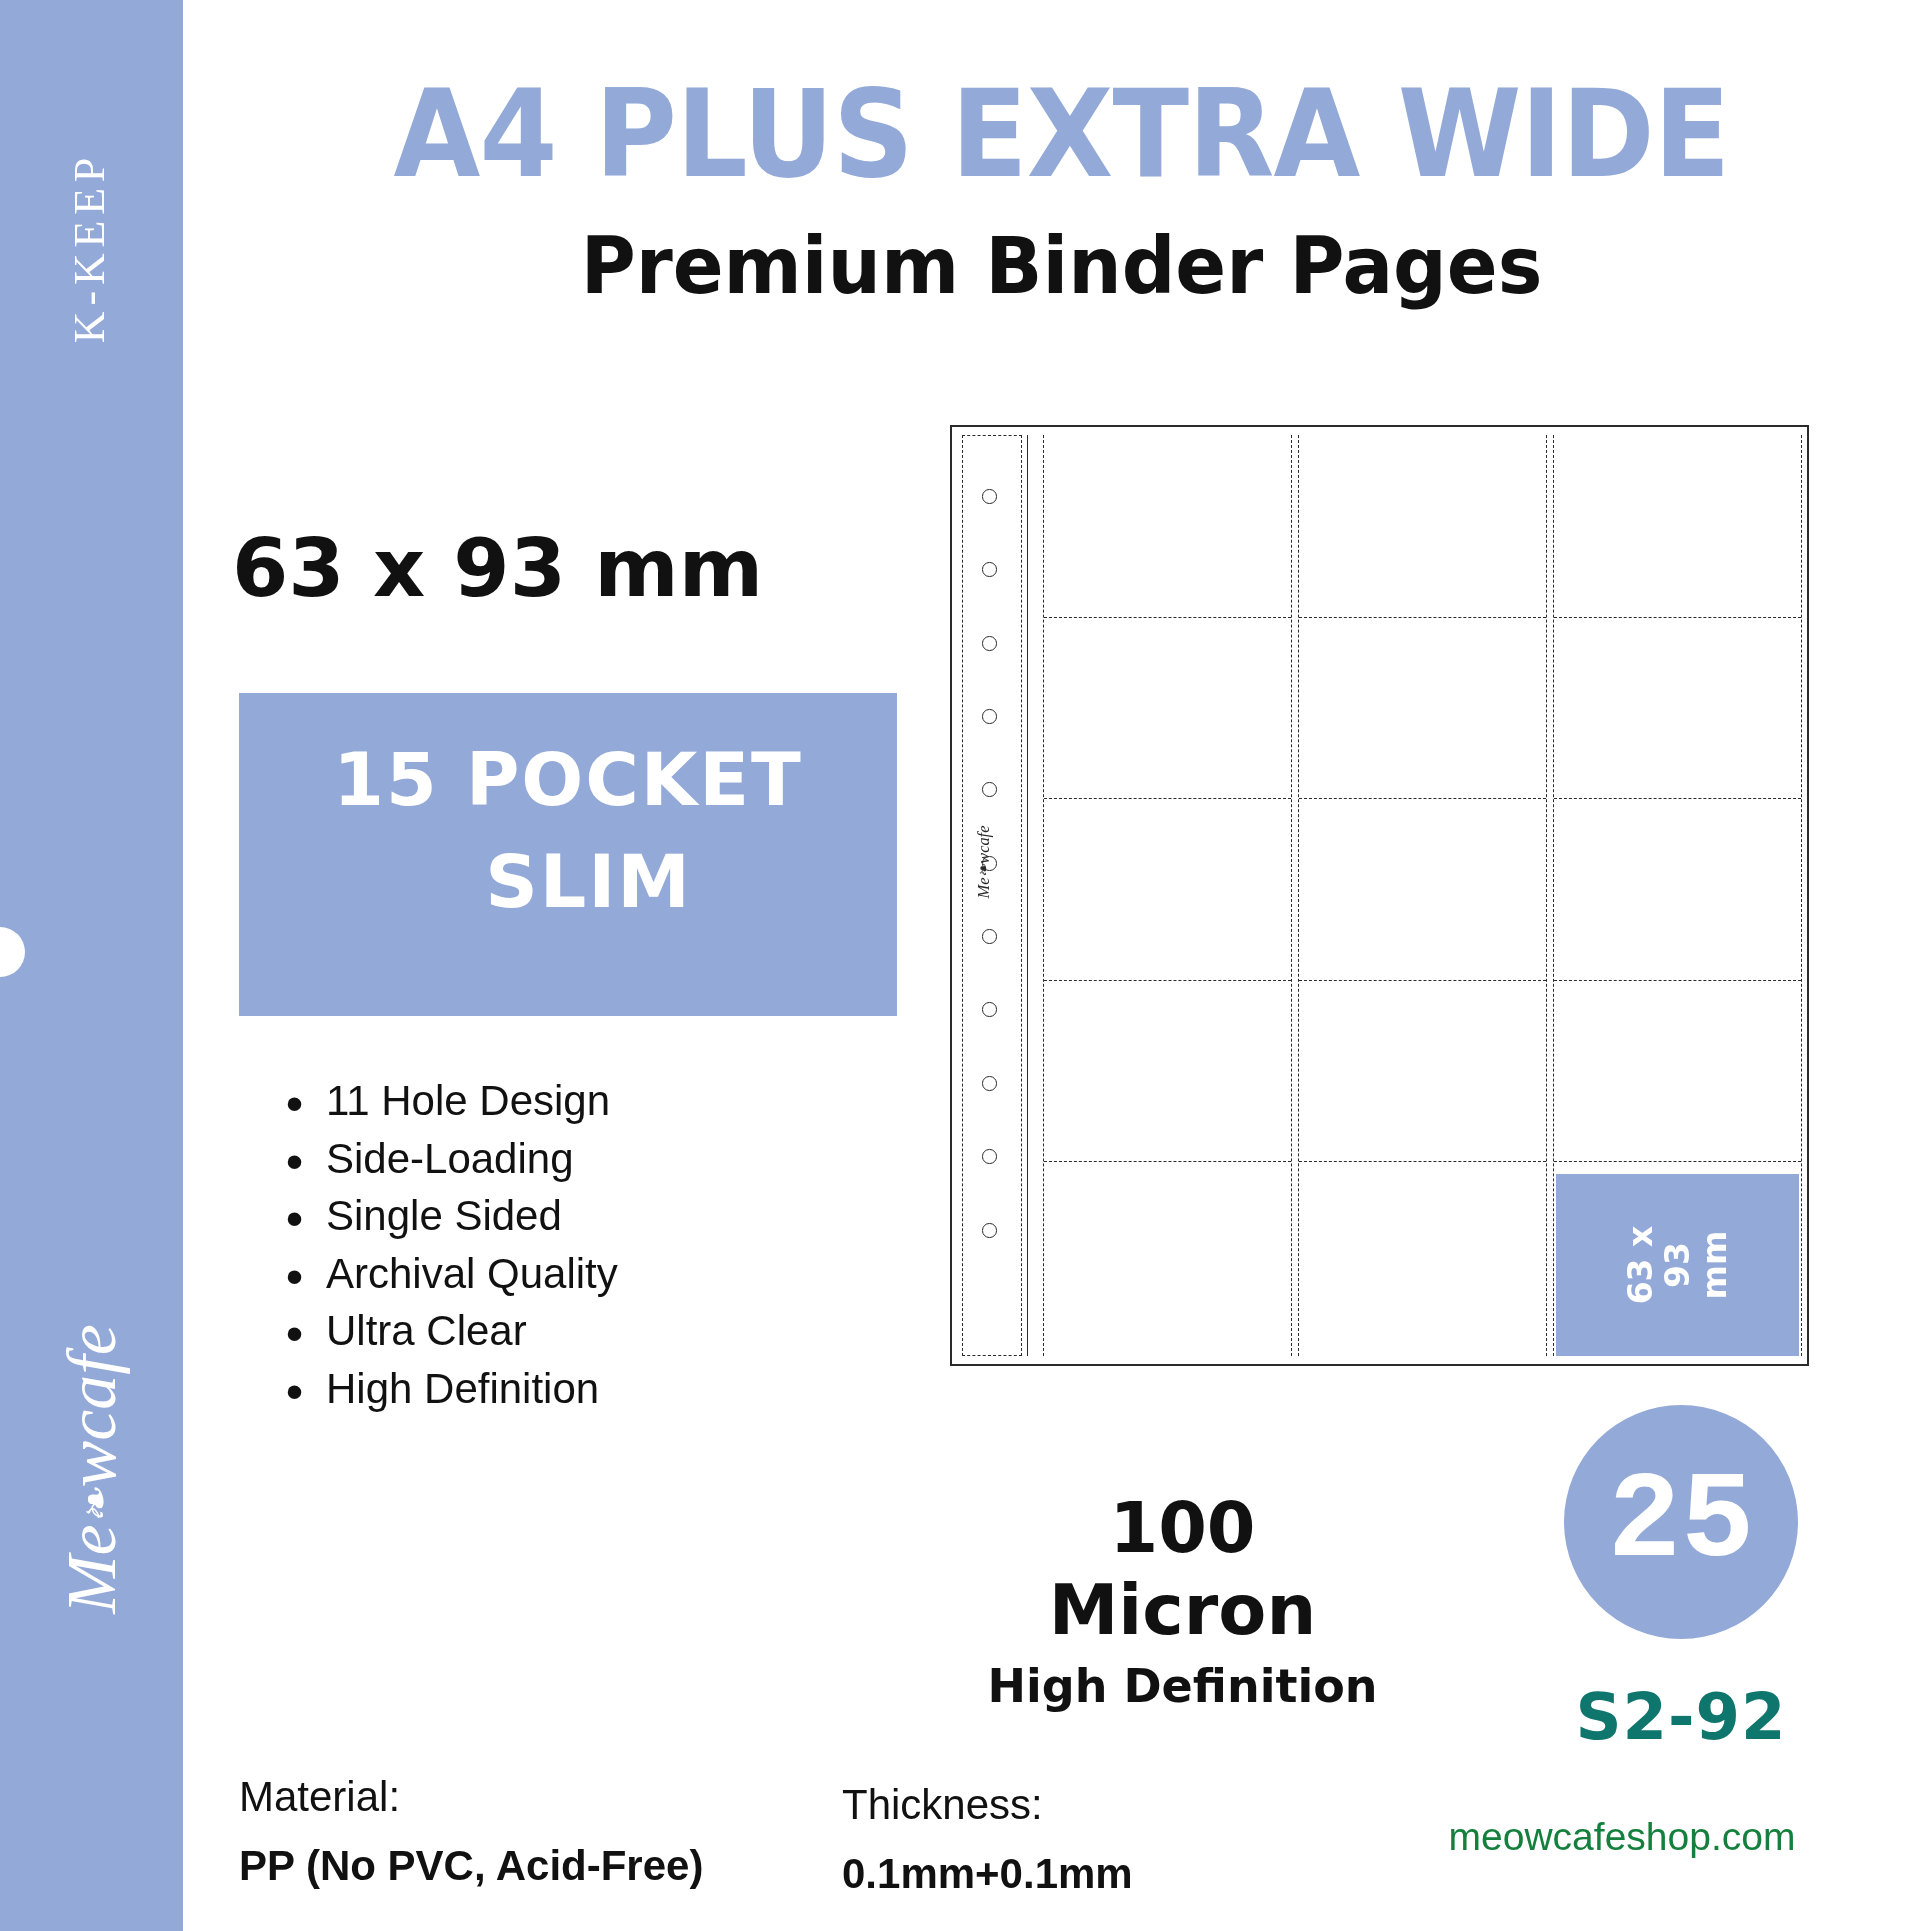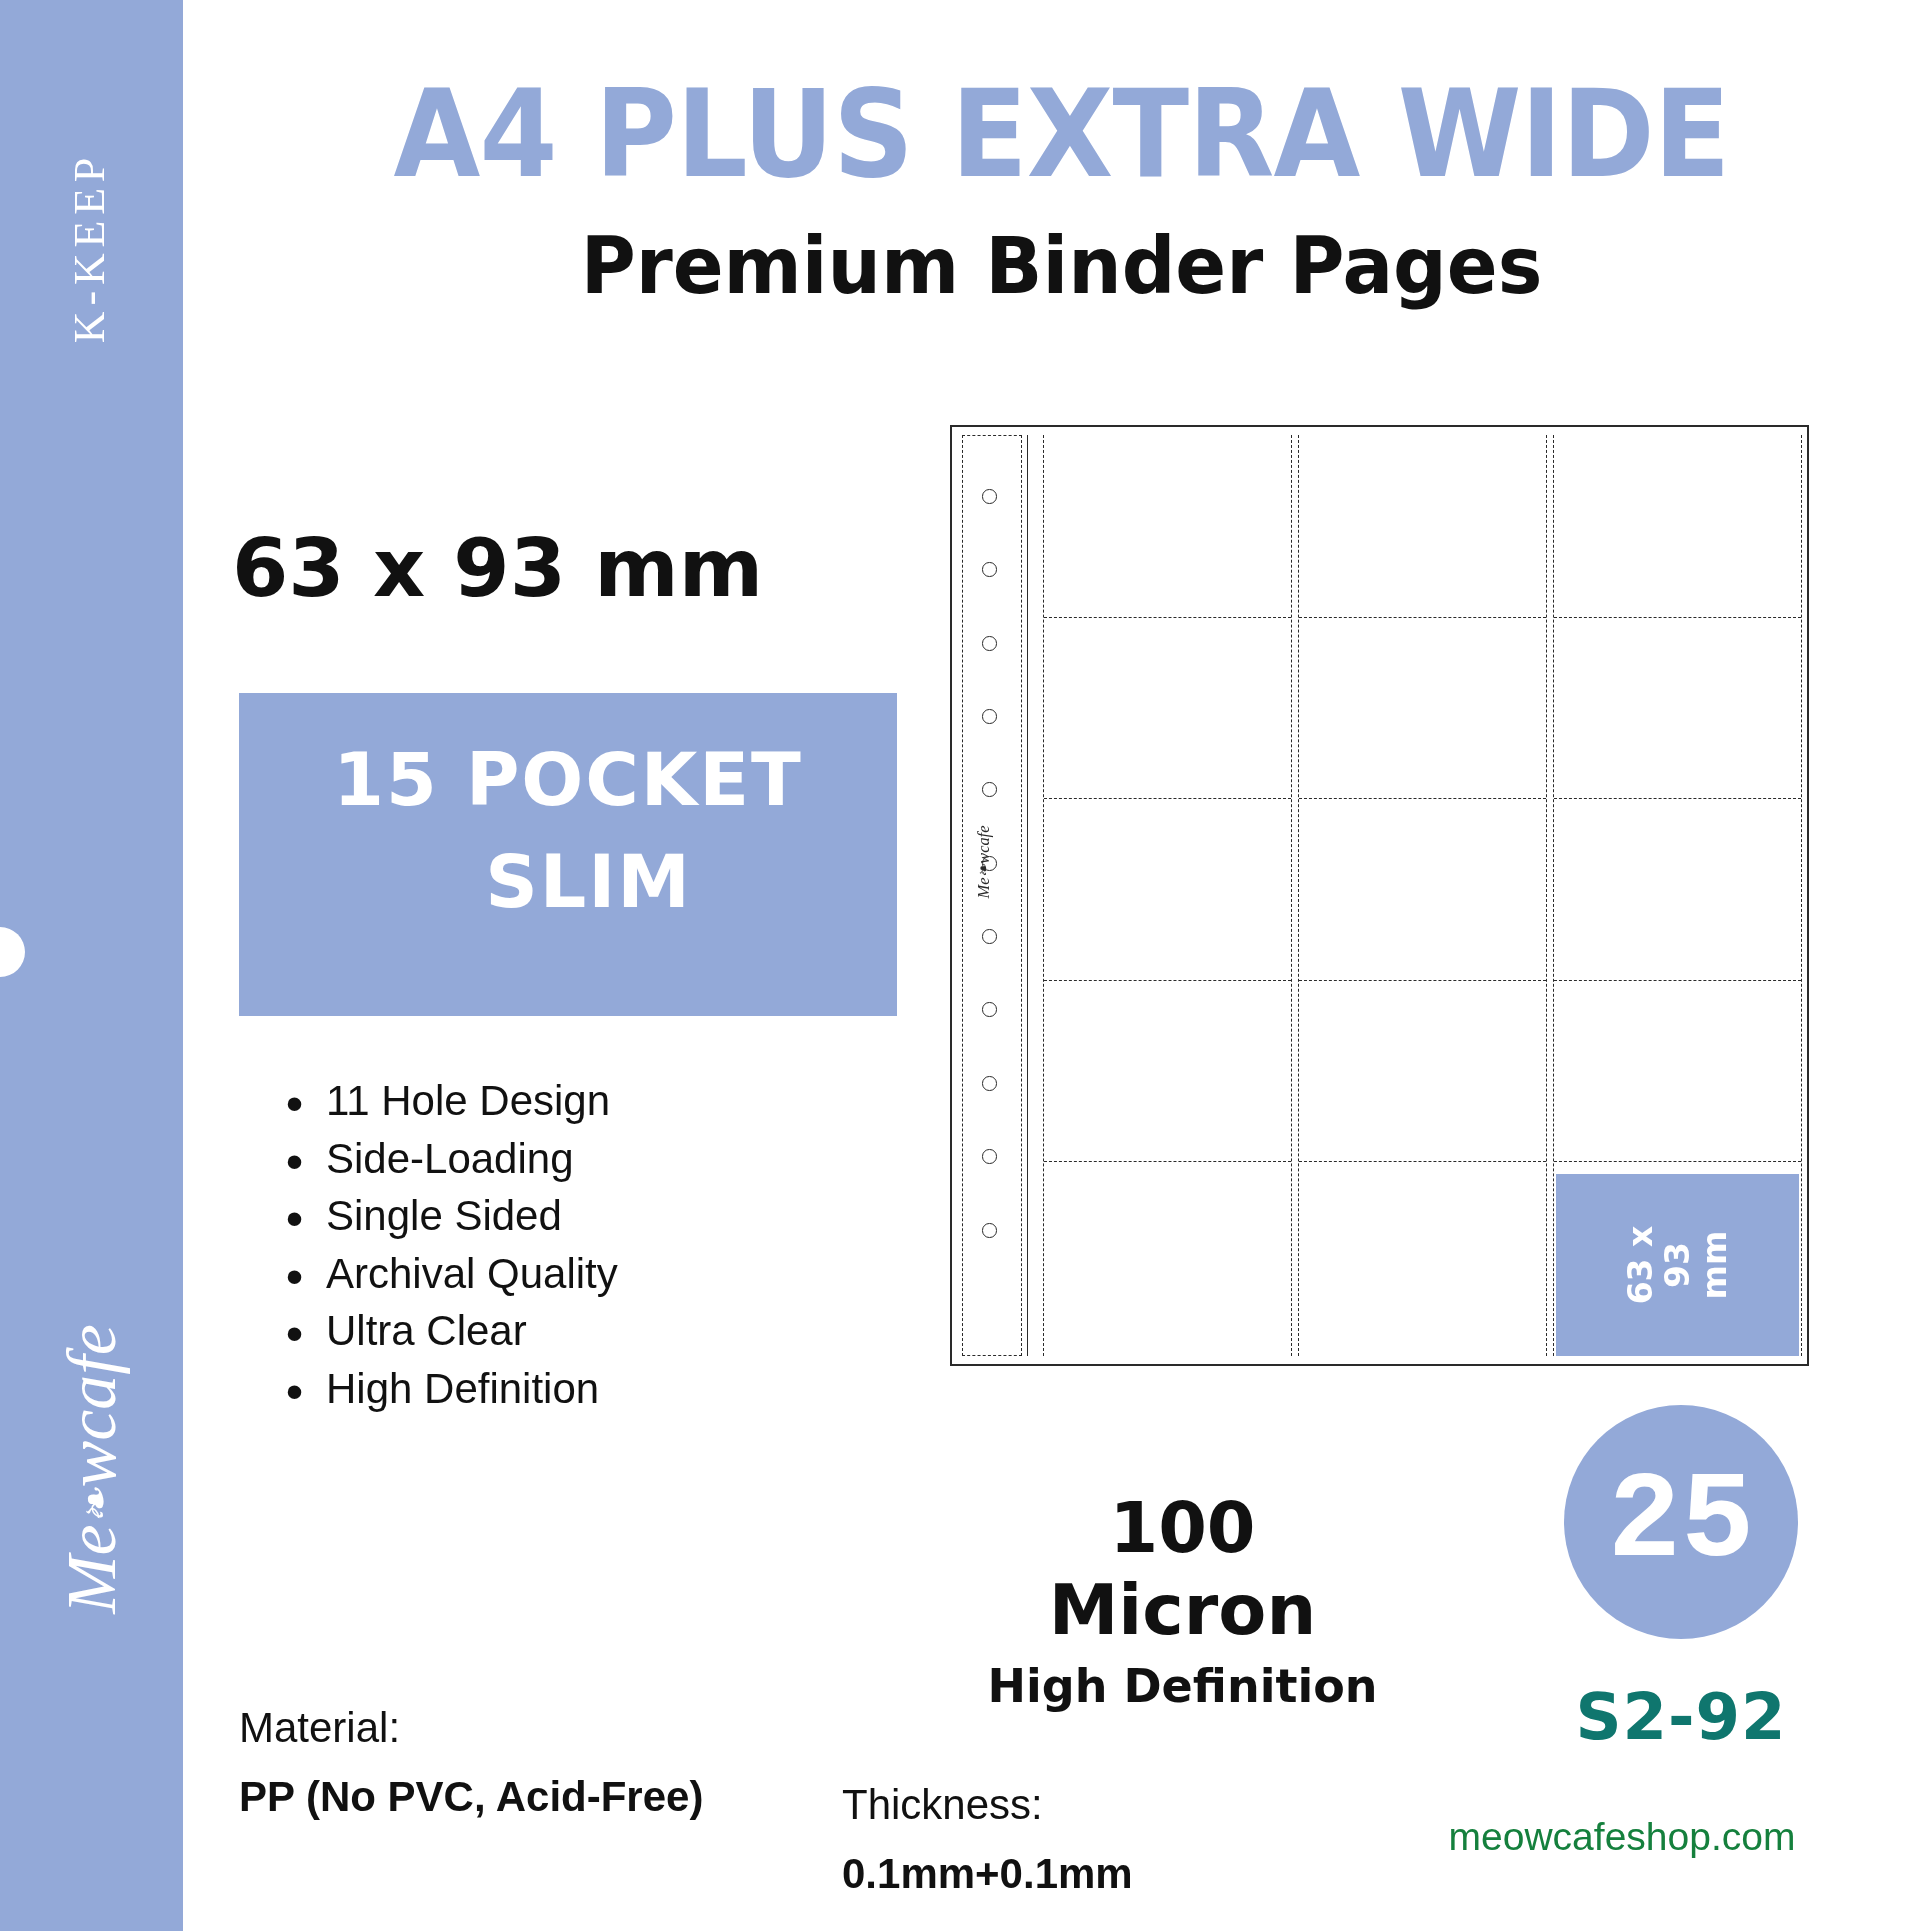--- a/index.html
+++ b/index.html
@@ -315,21 +315,21 @@
   }
 
   
   .spec {
     position: absolute;
     font-family: "Liberation Sans", sans-serif;
     color: #111111;
   }
   .spec .k { font-size: 42px; }
   .spec .v { font-size: 42px; font-weight: bold; margin-top: 21px; }
-  .spec.material { left: 239px; top: 1704px; }
+  .spec.material { left: 239px; top: 1773px; }
   .spec.thickness { left: 842px; top: 1781px; }
 </style>
 </head>
 <body>
 
 <div class="rail">
   <div class="rail-notch"></div>
   <div class="rail-brand">K-KEEP</div>
   <div class="rail-logo">
     <span>Me</span><span class="paw">❧</span><span>wcafe</span>

